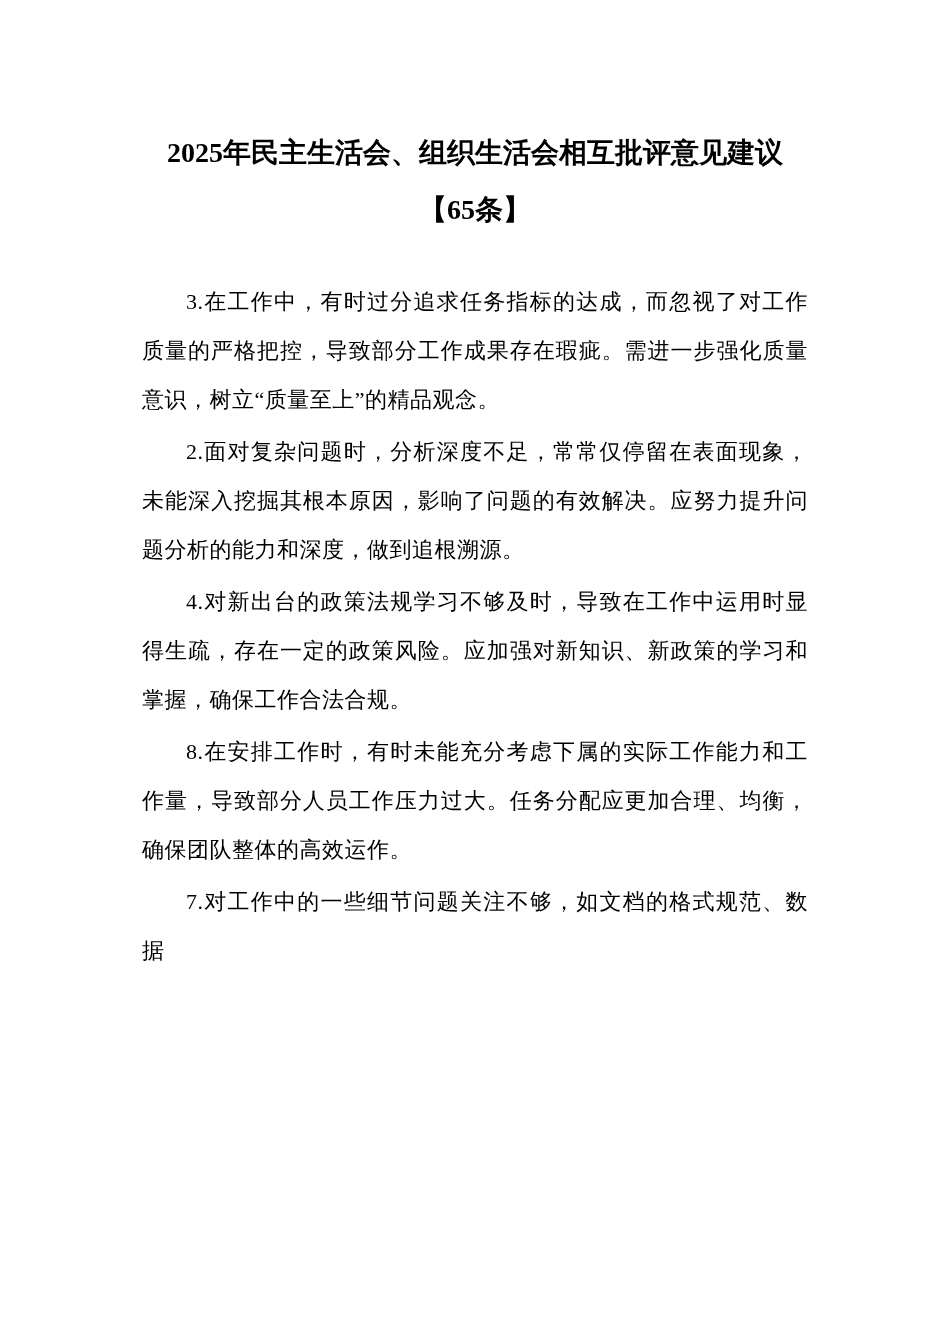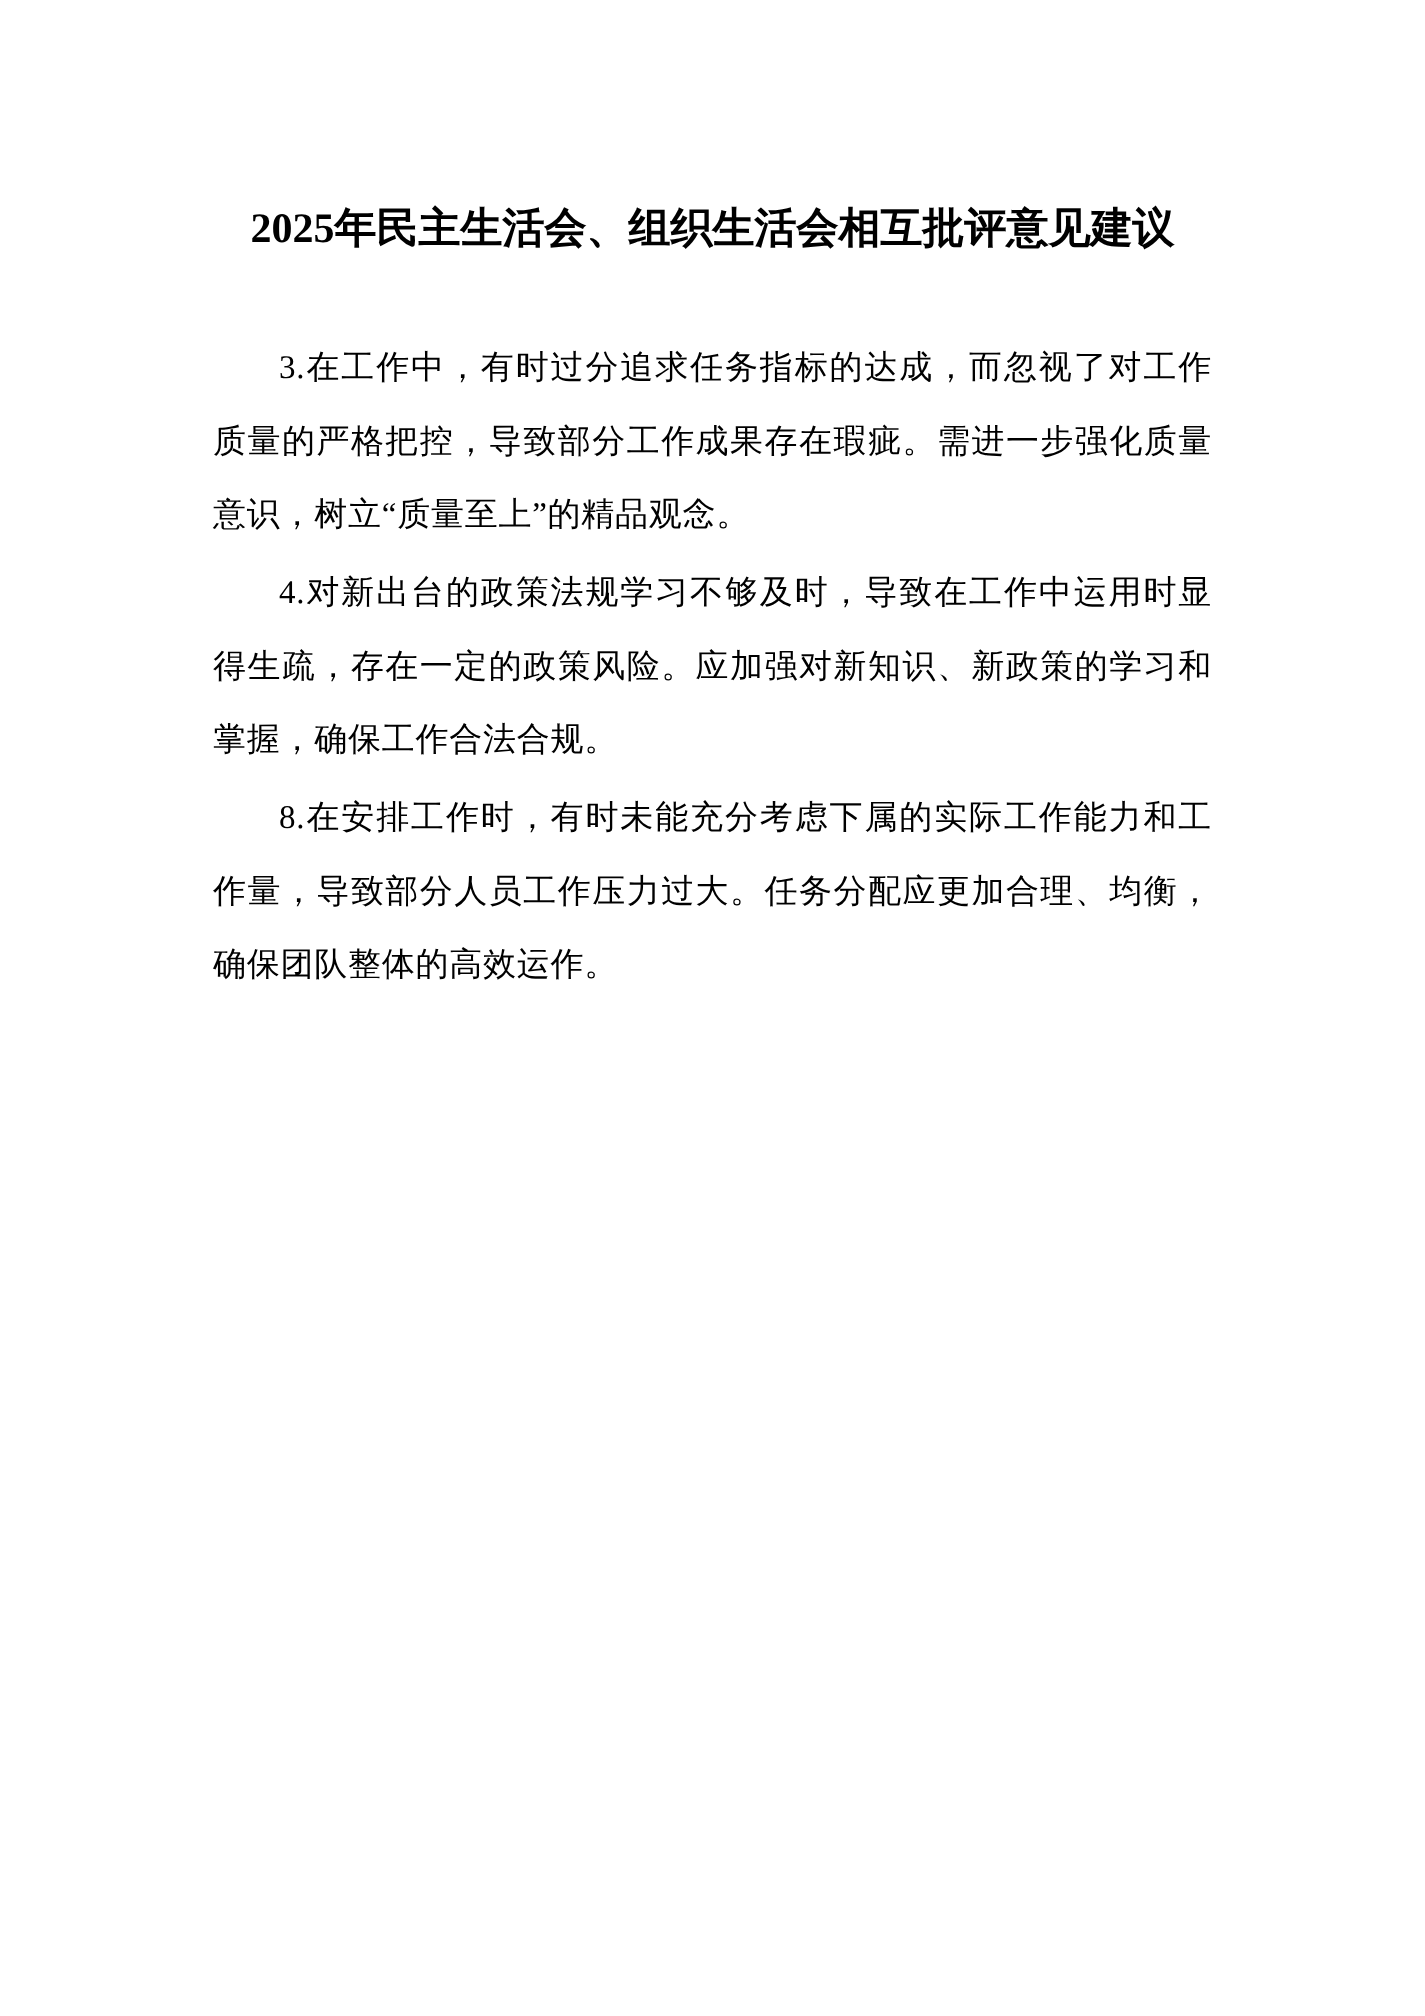--- a/index.html
+++ b/index.html
@@ -43,21 +43,24 @@
     letter-spacing: 0.5px;
   }
 </style>
 </head>
 <body>
 
 <div class="page">
 
   <h1 class="doc-title">
     <span class="title-line">2025年民主生活会、组织生活会相互批评意见建议</span>
+    <span class="title-line">【65条】</span>
   </h1>
 
   <div class="doc-body">
     <p>3.在工作中，有时过分追求任务指标的达成，而忽视了对工作质量的严格把控，导致部分工作成果存在瑕疵。需进一步强化质量意识，树立“质量至上”的精品观念。</p>
+    <p>2.面对复杂问题时，分析深度不足，常常仅停留在表面现象，未能深入挖掘其根本原因，影响了问题的有效解决。应努力提升问题分析的能力和深度，做到追根溯源。</p>
     <p>4.对新出台的政策法规学习不够及时，导致在工作中运用时显得生疏，存在一定的政策风险。应加强对新知识、新政策的学习和掌握，确保工作合法合规。</p>
     <p>8.在安排工作时，有时未能充分考虑下属的实际工作能力和工作量，导致部分人员工作压力过大。任务分配应更加合理、均衡，确保团队整体的高效运作。</p>
+    <p>7.对工作中的一些细节问题关注不够，如文档的格式规范、数据</p>
   </div>
 
 </div>
 
 </body></html>

